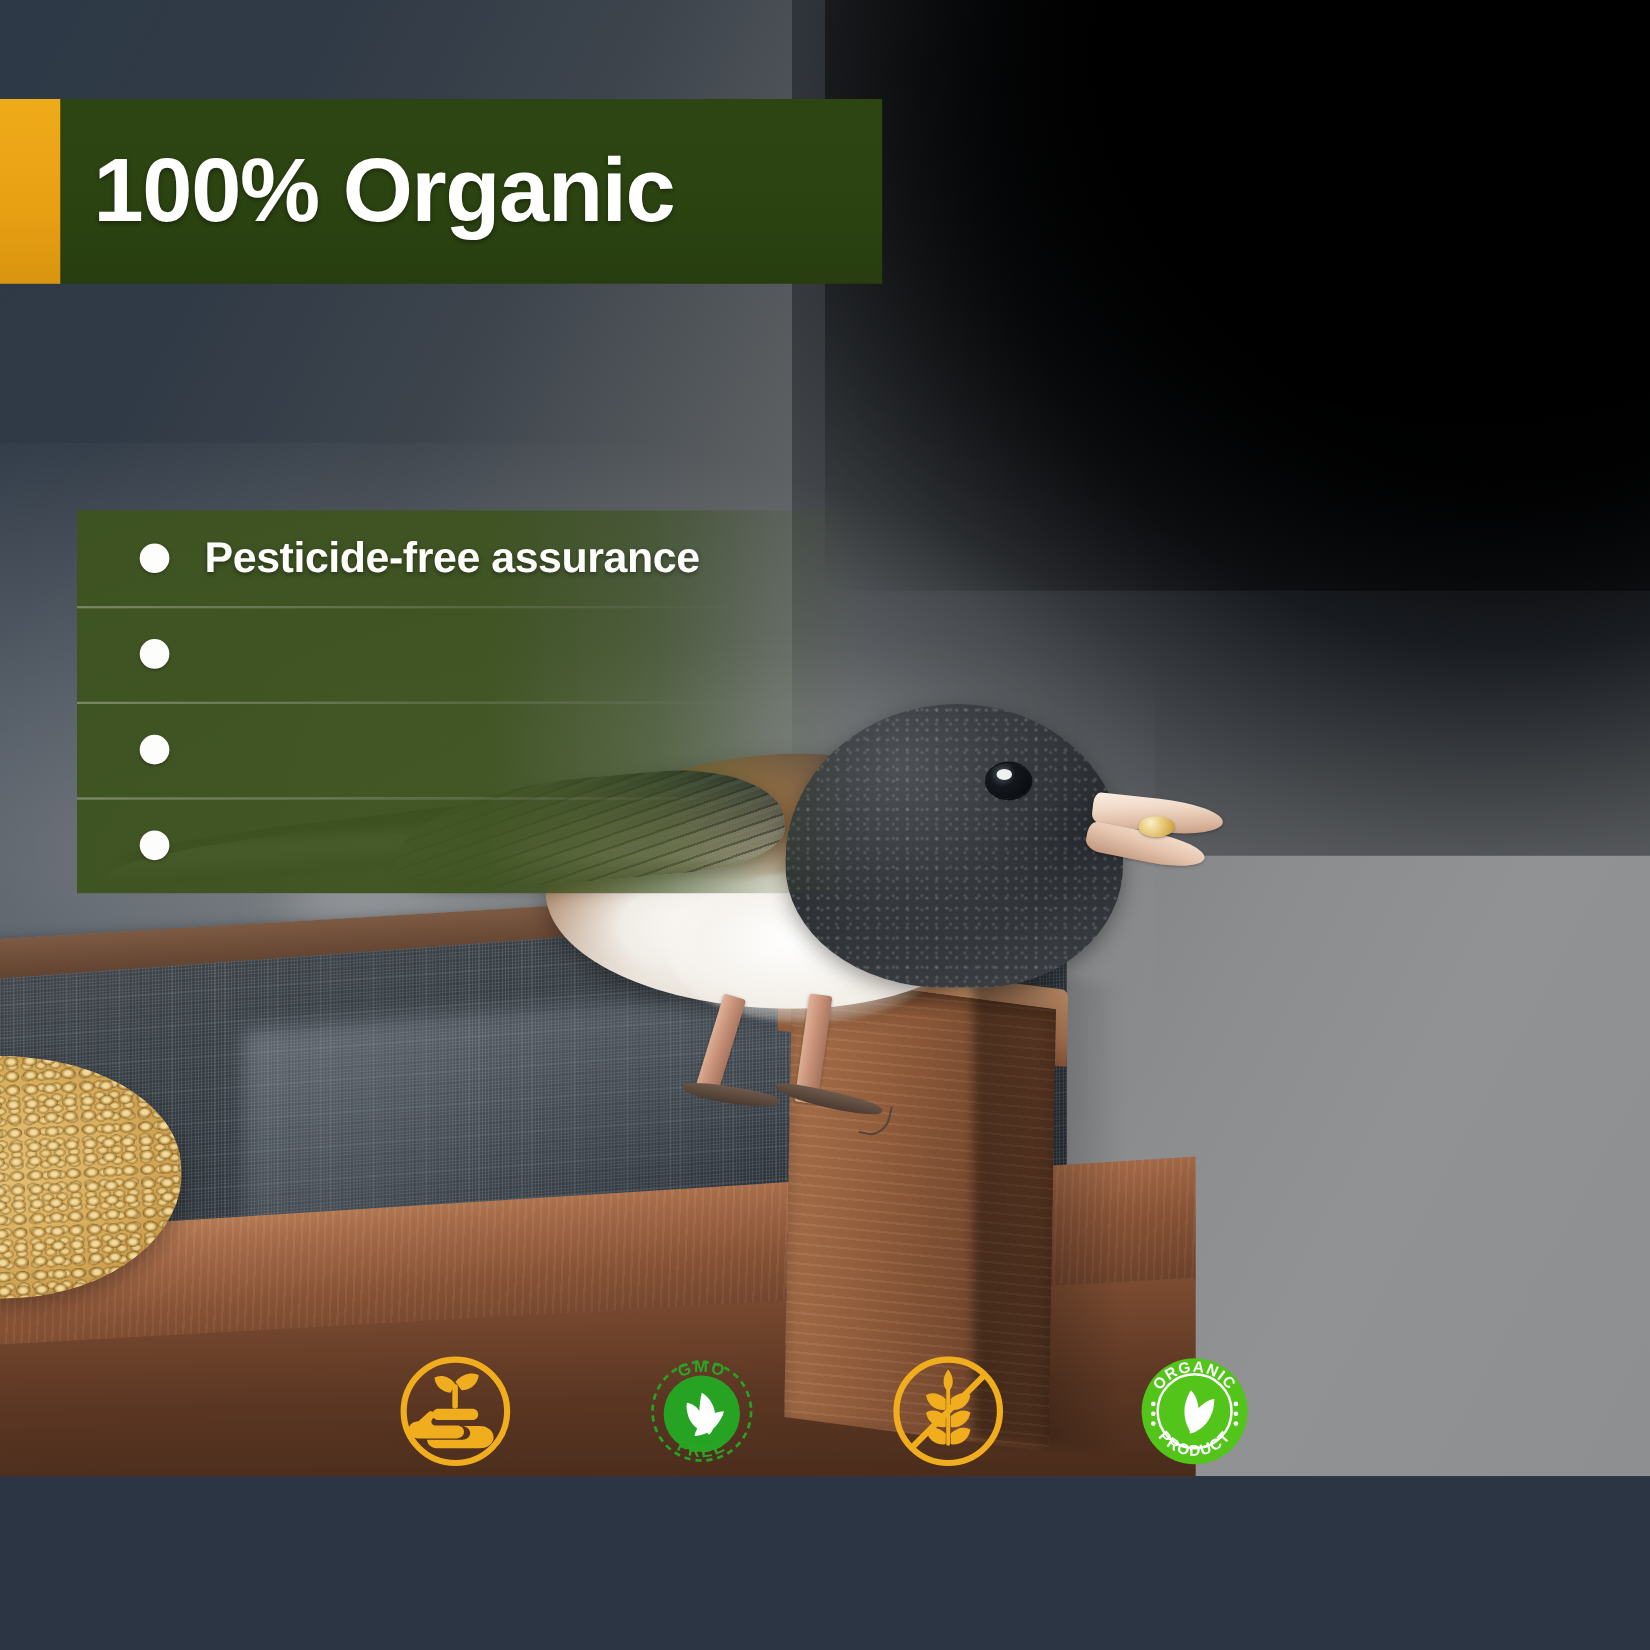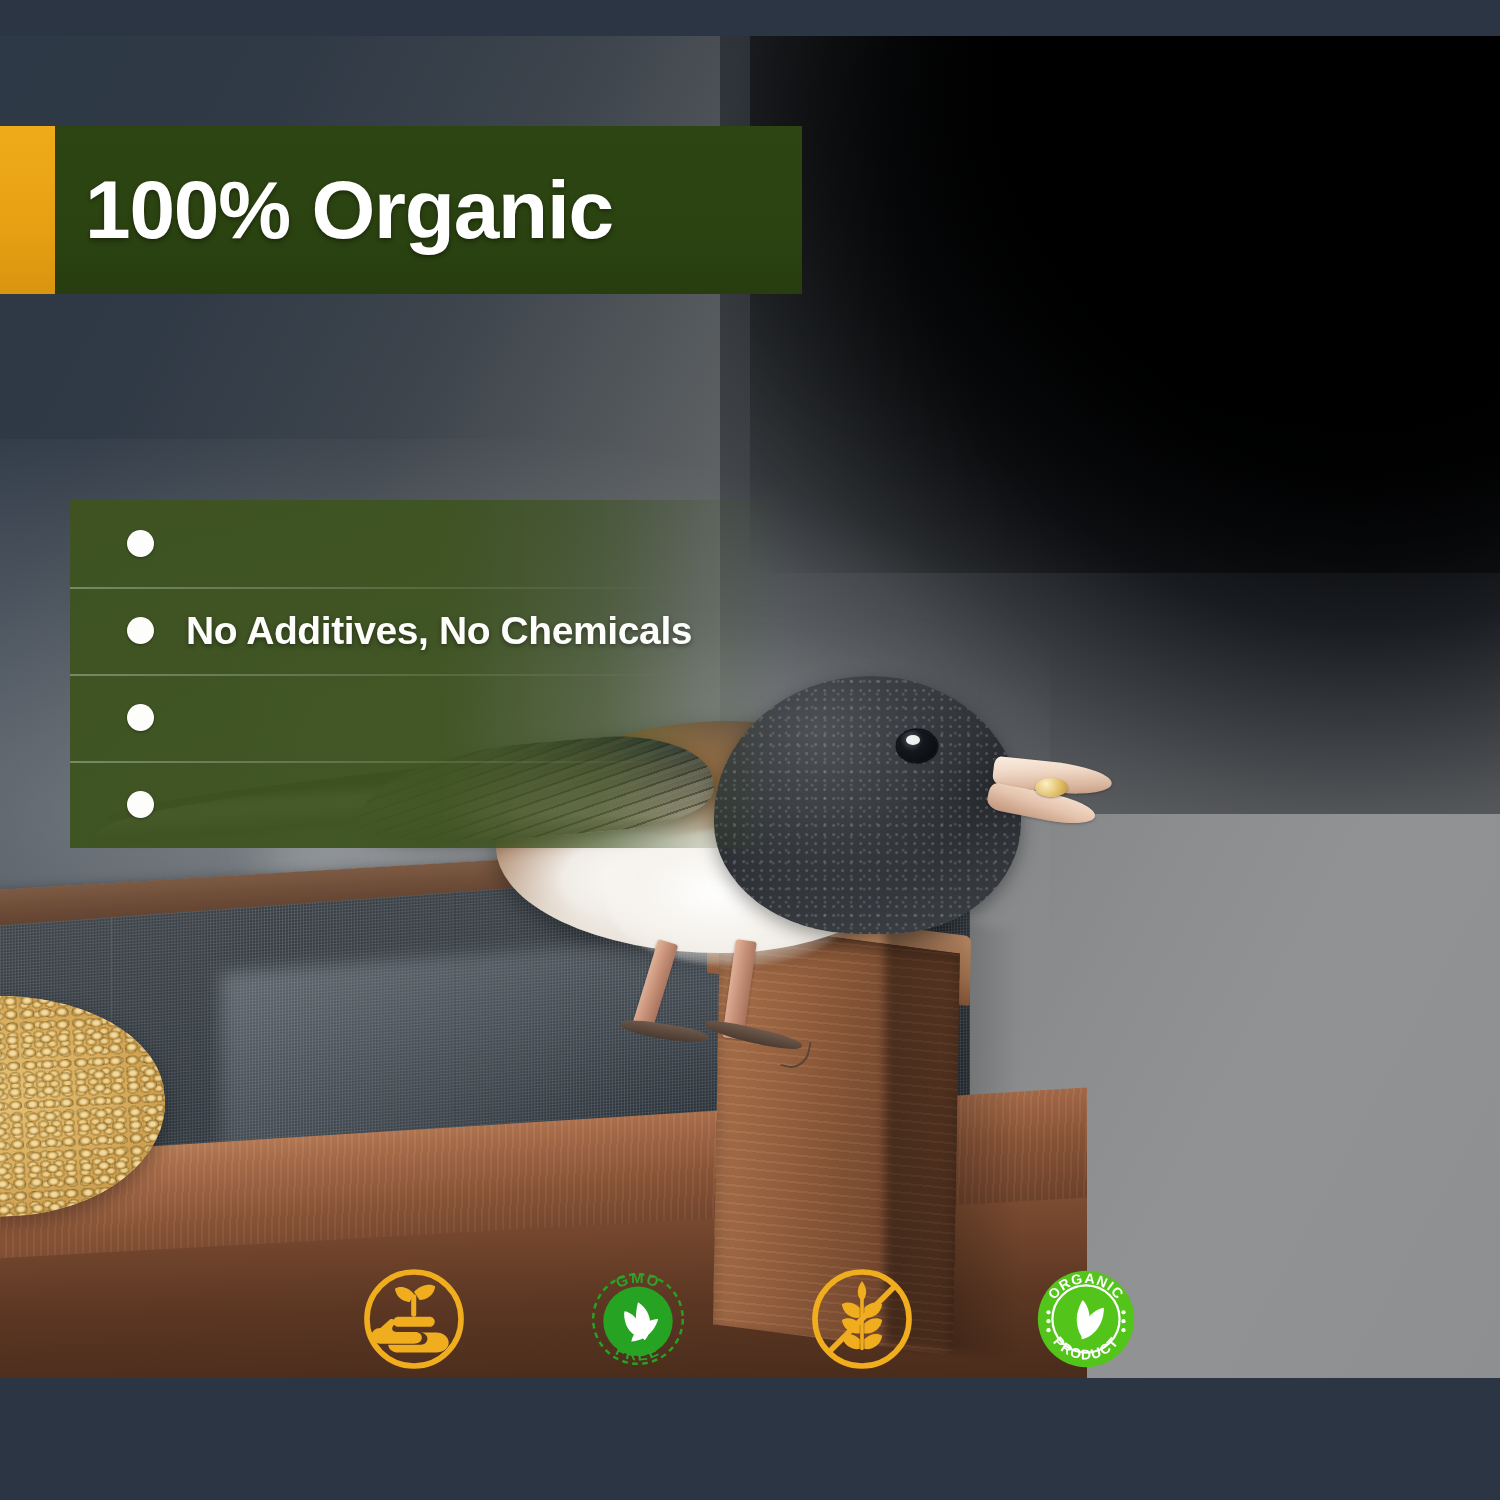--- a/index.html
+++ b/index.html
@@ -7,21 +7,20 @@
   html, body {
     width:1500px; height:1500px;
     font-family:"Liberation Sans", sans-serif;
     overflow:hidden; background:#2b3543;
   }
 
   #stage {
     position:relative;
     width:1500px; height:1342px;
     overflow:hidden;
-    margin-top:36px;
   }
 
   
   .photo { position:absolute; inset:0; overflow:hidden; }
 
   
   .bg-base {
     position:absolute; inset:0;
     background:
       linear-gradient(118deg,
@@ -377,25 +376,25 @@
 
   <div class="hdr-accent"></div>
   <div class="hdr-banner">
     <div class="hdr-title">100% Organic</div>
   </div>
 
   <div class="bullets">
 
     <div class="bullet-row">
       <span class="bullet-dot"></span>
+      <span class="bullet-text">Pesticide-free assurance</span>
     </div>
 
     <div class="bullet-row">
       <span class="bullet-dot"></span>
-      <span class="bullet-text">No Additives, No Chemicals</span>
     </div>
 
     <div class="bullet-row">
       <span class="bullet-dot"></span>
     </div>
 
     <div class="bullet-row">
       <span class="bullet-dot"></span>
     </div>
 

